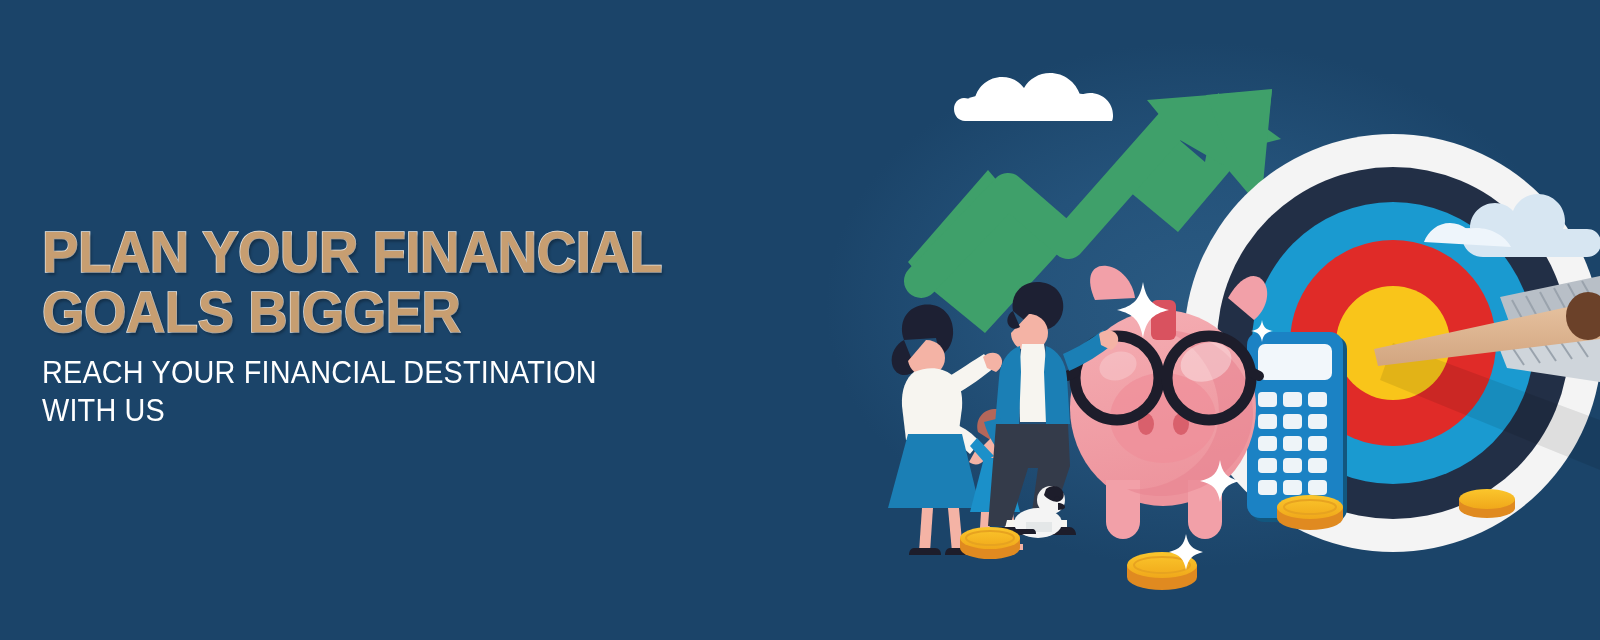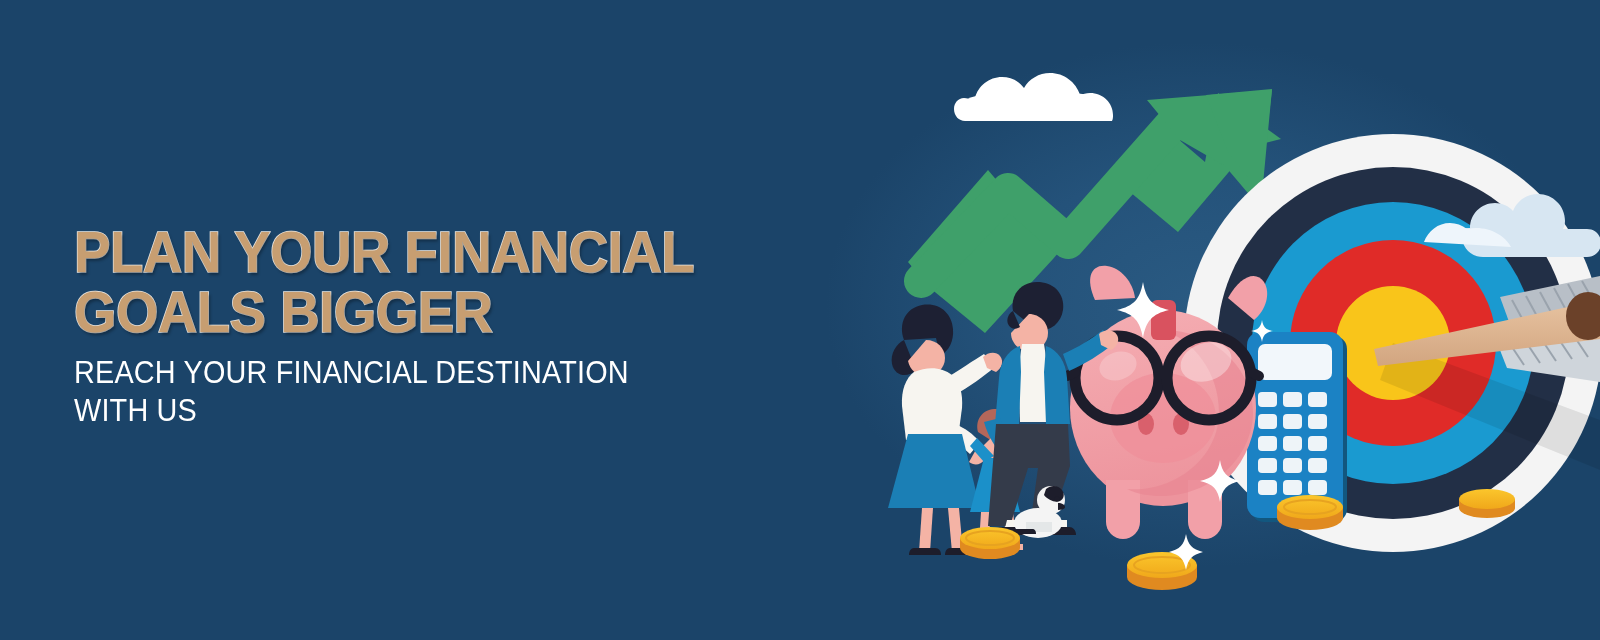--- a/index.html
+++ b/index.html
@@ -23,21 +23,20 @@
     background:radial-gradient(ellipse 52% 48% at 50% 48%, #2a5a82 0%, #24527a 38%, #1b4469 72%, #1b4469 100%);
     pointer-events:none;
   }
   
   #copy {
     position:absolute;
     left:42px;
     top:222px;
     width:760px;
     z-index:40;
-    margin-left:32px;
   }
   .headline {
     font-size:58px;
     line-height:60px;
     font-weight:bold;
     letter-spacing:-0.5px;
     color:#c79e71;
     -webkit-text-stroke:1.6px #e9e6e1;
     paint-order:stroke fill;
     text-shadow:2px 3px 3px rgba(0,0,0,.30);

